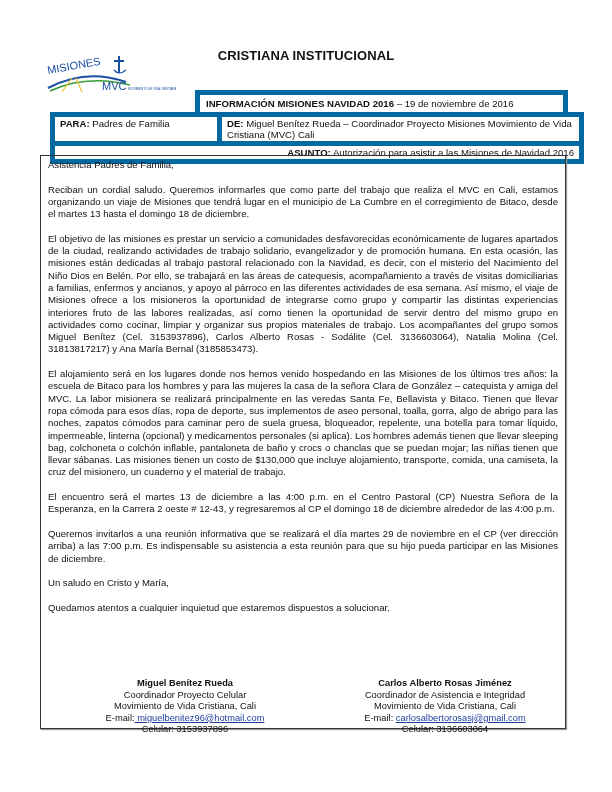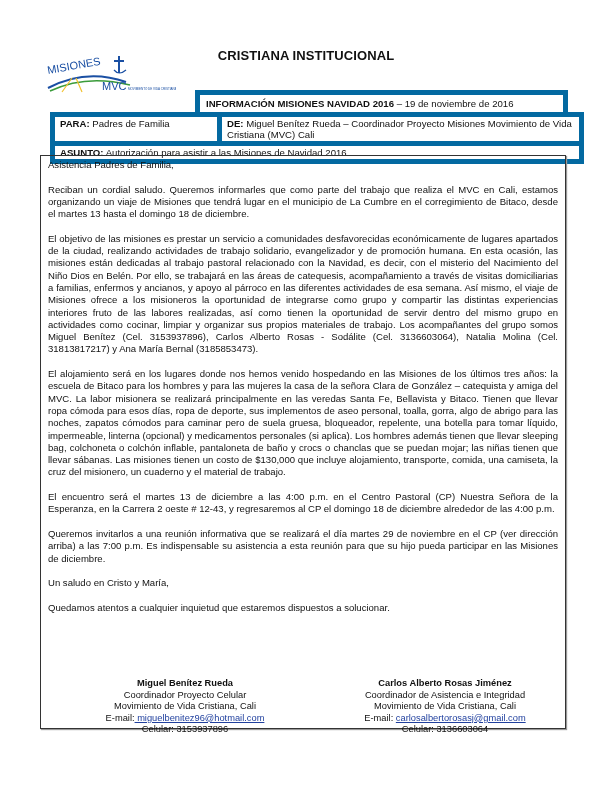--- a/index.html
+++ b/index.html
@@ -48,21 +48,21 @@
 </tbody>
   </table>
 
 <table class="hdr" style="left:34px; top:112px; width:534px;margin-left:16px;">
   <tbody>
       <tr>
     <td style="width:152px;"><span class="b">PARA:</span><span> Padres de Familia</span></td>
     <td><span class="b">DE:</span><span> Miguel Benítez Rueda – Coordinador Proyecto Misiones Movimiento de Vida Cristiana (MVC) Cali</span></td>
   </tr>
   <tr>
-    <td colspan="2" style="text-align:left;"><span class="b">ASUNTO:</span><span> Autorización para asistir a las Misiones de Navidad 2016</span></td>
+    <td colspan="2" style="text-align:right;"><span class="b">ASUNTO:</span><span> Autorización para asistir a las Misiones de Navidad 2016</span></td>
   </tr>
 </tbody>
   </table>
 
 <div class="box"></div>
 
 <div class="body">
   <p>Asistencia Padres de Familia,</p>
   <p>Reciban un cordial saludo. Queremos informarles que como parte del trabajo que realiza el MVC en Cali, estamos organizando un viaje de Misiones que tendrá lugar en el municipio de La Cumbre en el corregimiento de Bitaco, desde el martes 13 hasta el domingo 18 de diciembre.</p>
   <p>El objetivo de las misiones es prestar un servicio a comunidades desfavorecidas económicamente de lugares apartados de la ciudad, realizando actividades de trabajo solidario, evangelizador y de promoción humana. En esta ocasión, las misiones están dedicadas al trabajo pastoral relacionado con la Navidad, es decir, con el misterio del Nacimiento del Niño Dios en Belén. Por ello, se trabajará en las áreas de catequesis, acompañamiento a través de visitas domiciliarias a familias, enfermos y ancianos, y apoyo al párroco en las diferentes actividades de esa semana. Así mismo, el viaje de Misiones ofrece a los misioneros la oportunidad de integrarse como grupo y compartir las distintas experiencias interiores fruto de las labores realizadas, así como tienen la oportunidad de servir dentro del mismo grupo en actividades como cocinar, limpiar y organizar sus propios materiales de trabajo. Los acompañantes del grupo somos Miguel Benítez (Cel. 3153937896), Carlos Alberto Rosas - Sodálite (Cel. 3136603064), Natalia Molina (Cel. 31813817217) y Ana María Bernal (3185853473).</p>

